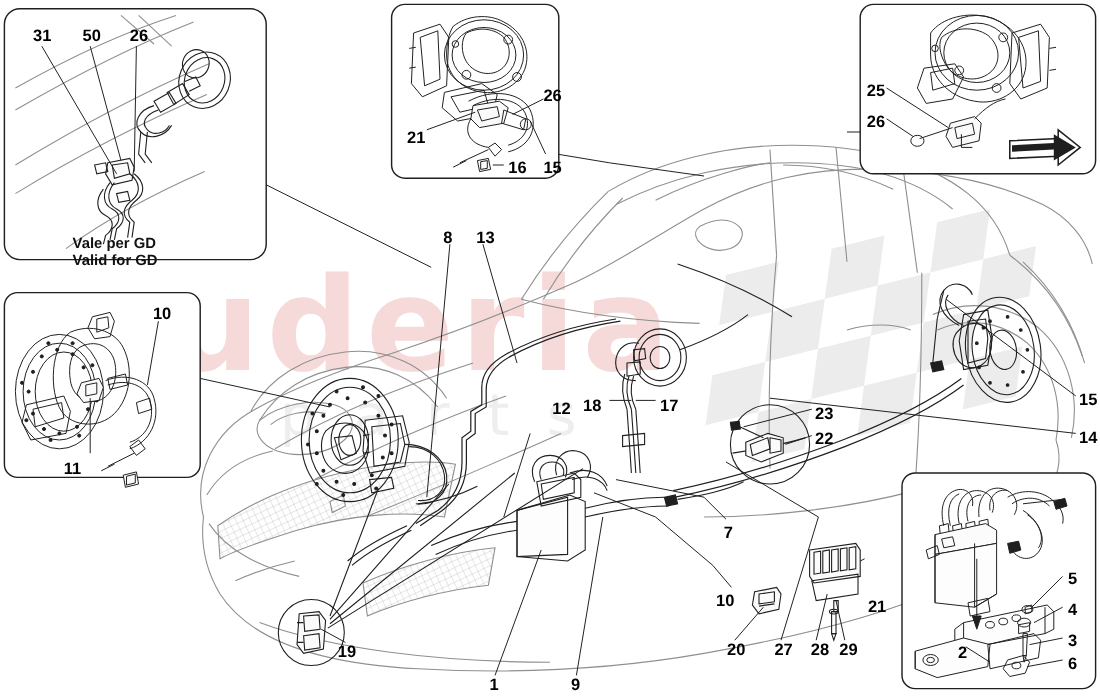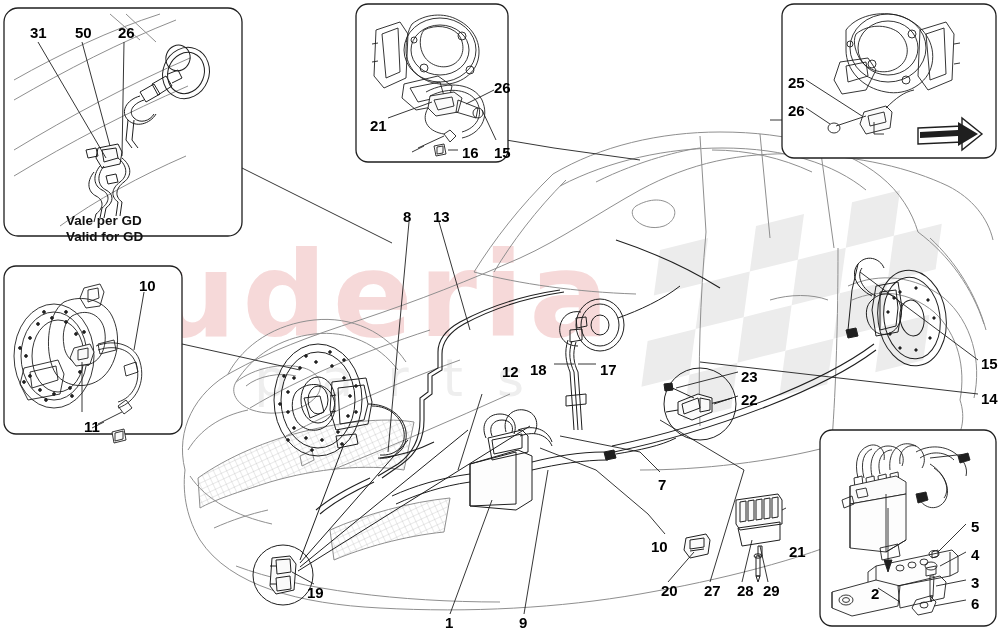--- a/index.html
+++ b/index.html
@@ -603,21 +603,21 @@
 
   <div class="lbl" style="left:494px;top:80px;">26</div>
   <div class="lbl" style="left:370px;top:118px;">21</div>
   <div class="lbl" style="left:462px;top:145px;">16</div>
   <div class="lbl" style="left:494px;top:145px;">15</div>
 
   <div class="lbl" style="left:788px;top:75px;">25</div>
   <div class="lbl" style="left:788px;top:103px;">26</div>
 
   <div class="lbl" style="left:139px;top:278px;">10</div>
-  <div class="lbl" style="left:84px;top:419px;">11</div>
+  <div class="lbl" style="left:58px;top:419px;">11</div>
 
   <div class="lbl" style="left:403px;top:209px;">8</div>
   <div class="lbl" style="left:433px;top:209px;">13</div>
   <div class="lbl" style="left:530px;top:362px;">18</div>
   <div class="lbl" style="left:600px;top:362px;">17</div>
   <div class="lbl" style="left:741px;top:369px;">23</div>
   <div class="lbl" style="left:741px;top:392px;">22</div>
   <div class="lbl" style="left:474px;top:364px;margin-left:28px;">12</div>
   <div class="lbl" style="left:658px;top:477px;">7</div>
   <div class="lbl" style="left:651px;top:539px;">10</div>

